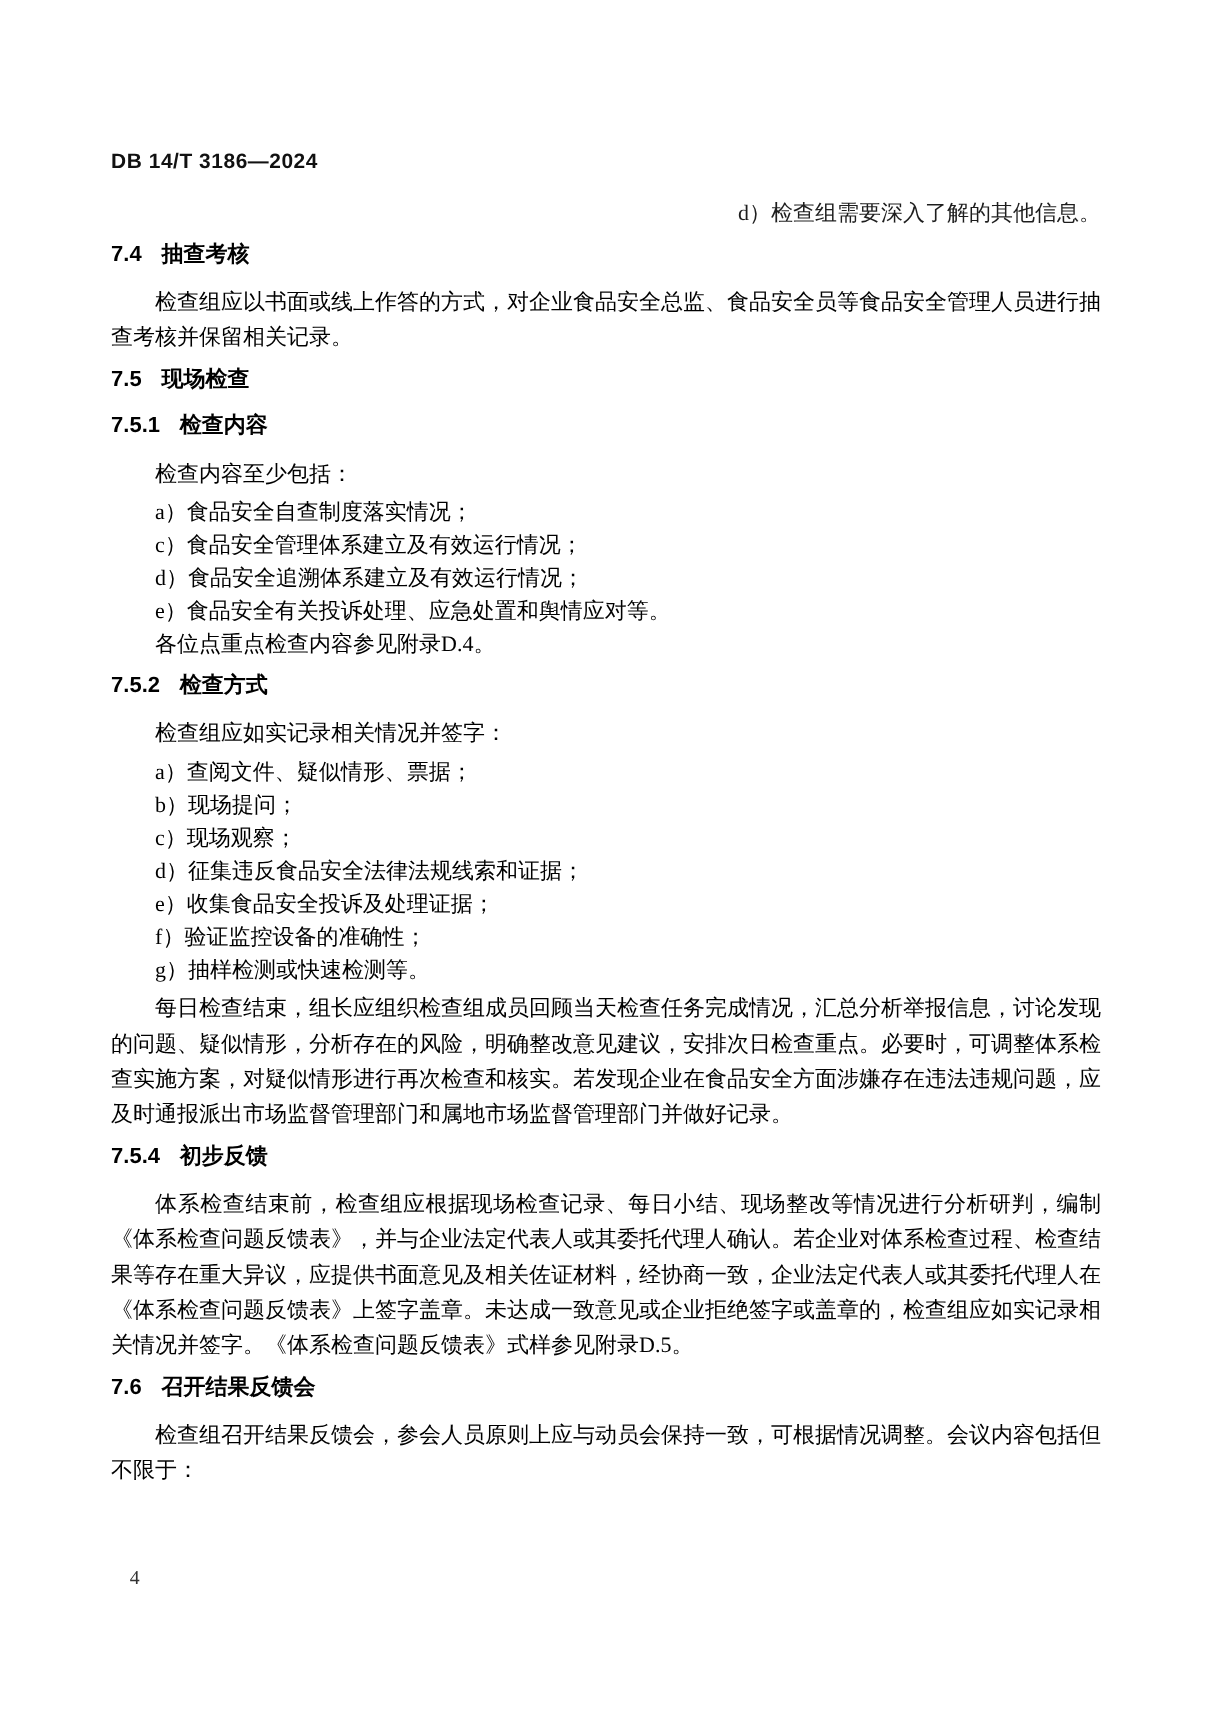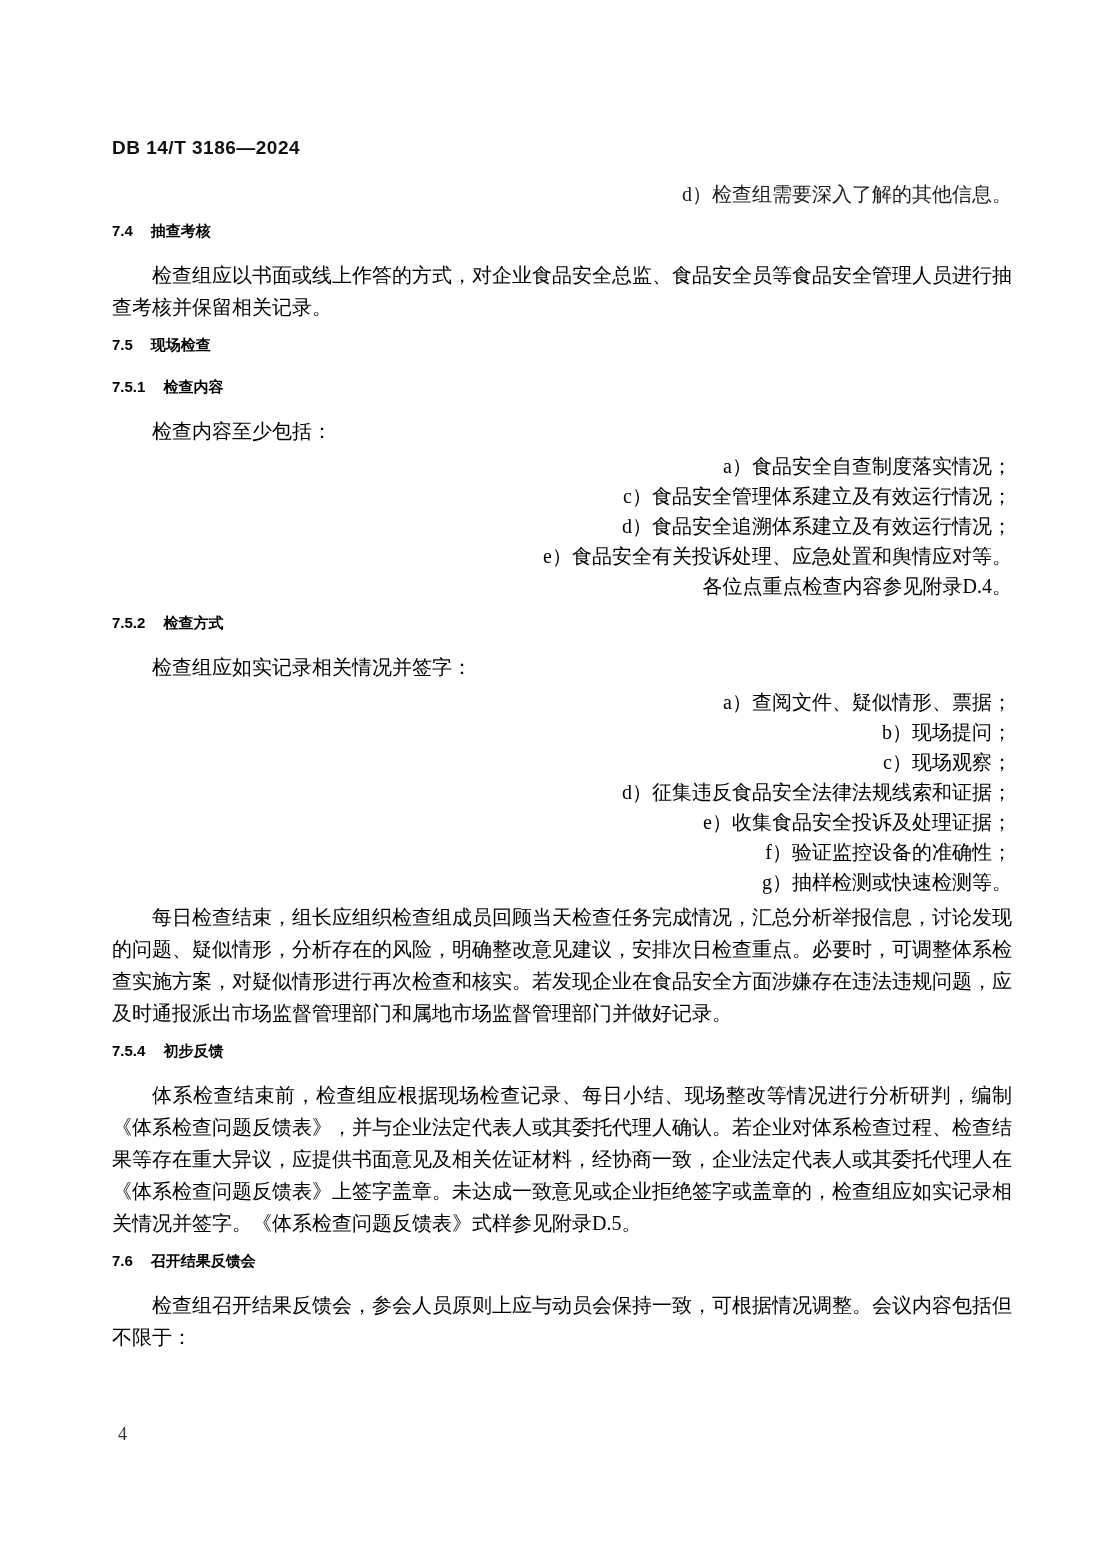--- a/index.html
+++ b/index.html
@@ -7,21 +7,21 @@
   .page {
     position: relative;
     width: 1102px;
     height: 1559px;
     background: #ffffff;
     overflow: hidden;
     color: #1d1d1d;
   }
   .content {
     position: absolute;
-    left: 112px;
+    left: 101px;
     top: 137px;
     width: 900px;
   }
   .running-header {
     font-family: "Liberation Sans", "DejaVu Sans", sans-serif;
     font-weight: bold;
     font-size: 19px;
     letter-spacing: 0.5px;
     color: #111;
     margin-bottom: 20px;
@@ -38,27 +38,26 @@
     margin-bottom: 4px;
   }
   .intro {
     line-height: 32px;
     text-indent: 2em;
     margin-bottom: 4px;
   }
   .li {
     line-height: 30px;
     padding-left: 2em;
-    text-align: right;
   }
   .list { margin-bottom: 4px; }
   .h2, .h3 {
     font-family: "Liberation Sans", "DejaVu Sans", sans-serif;
     font-weight: bold;
-    font-size: 15px;
+    font-size: 20px;
     color: #000;
     line-height: 28px;
     margin-top: 8px;
     margin-bottom: 14px;
   }
   .h-num { margin-right: 18px; }
   .lead-item {
     font-family: "Liberation Serif", "DejaVu Serif", serif;
     font-size: 20px;
     line-height: 30px;

